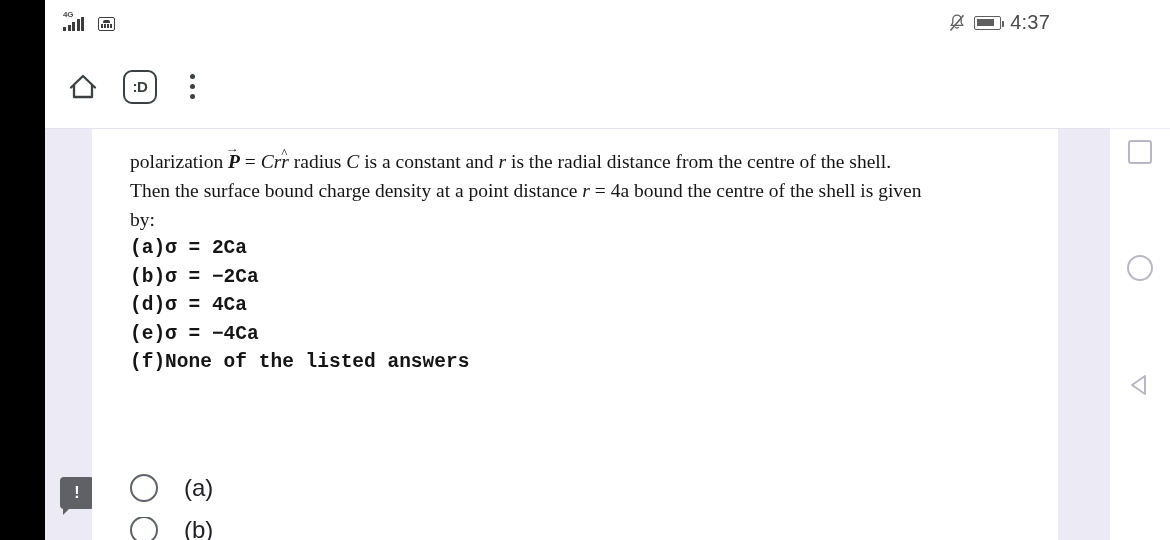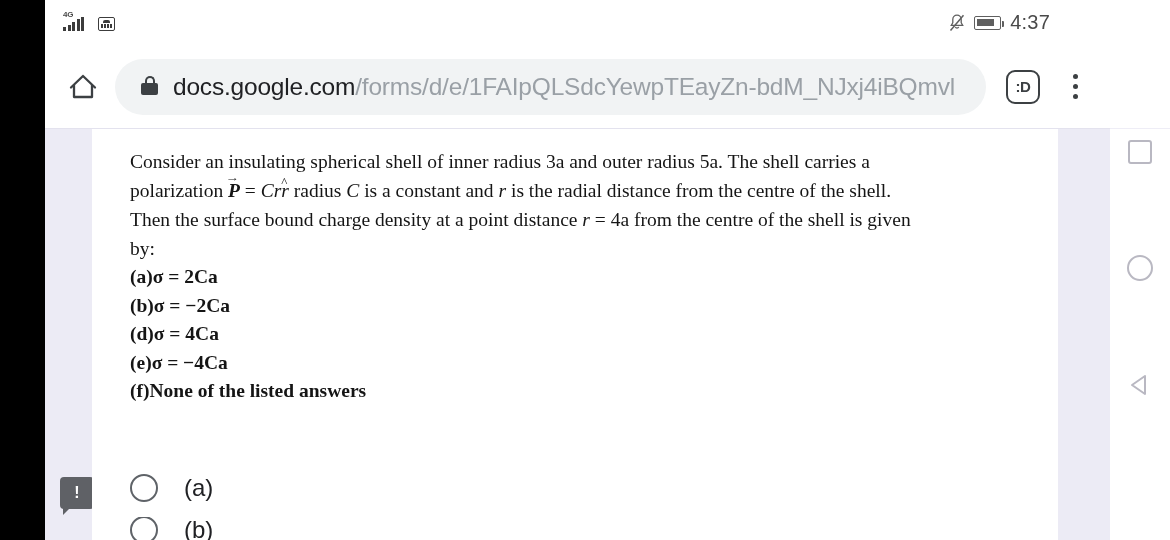--- a/index.html
+++ b/index.html
@@ -172,21 +172,21 @@
     font-size: 11px; font-style: normal; font-weight: 400;
     transform: scaleX(1.25);
   }
   .hatr { position: relative; display: inline-block; font-style: italic; }
   .hatr::after {
     content: "^"; position: absolute; left: 0px; top: -9px;
     font-size: 13px; font-style: normal; font-weight: 400;
   }
   .opt-line {
     font-size: 19.5px; line-height: 28.5px;
-    font-family: Liberation Serif, serif;
+    font-family: Liberation Mono, monospace;
     white-space: nowrap;
   }
   .opt-tag { font-weight: 700; }
   .opt-txt { font-weight: 700; }
 
   
   .answers { position: absolute; left: 38px; top: 330px; }
   .answer-row {
     display: flex; align-items: center; height: 58px;
     cursor: pointer;
@@ -287,52 +287,44 @@
 
     <div class="toolbar">
 
       <div class="home-btn">
         <svg width="32" height="32" viewBox="0 0 32 32">
           <path d="M16 5 L28 16.5 M16 5 L4 16.5" fill="none" stroke="#3c4043" stroke-width="2.3" stroke-linecap="round"></path>
           <path d="M7 14.3 V26 h18 V14.3" fill="none" stroke="#3c4043" stroke-width="2.3" stroke-linejoin="round" stroke-linecap="round"></path>
         </svg>
       </div>
 
-      <div class="url-pill">
-        <span class="lock-icon">
-          <span class="shackle"></span>
-            <span class="body"></span>
-        </span>
-        <span class="url-text"><b>docs.google.com</b><span>/forms/d/e/1FAIpQLSdcYewpTEayZn-bdM_NJxj4iBQmvl</span></span>
-      </div>
 
       <div class="dino-btn">:D</div>
 
       <div class="kebab">
         <i></i>
           <i></i>
           <i></i>
       </div>
     </div>
 
     <div class="page-body">
 
       <div class="feedback-chip">
         <span class="fb-bang">!</span>
       </div>
 
       <div class="form-card">
 
         <div class="question-block">
 
-          <div class="q-line j">Consider an insulating spherical shell of inner radius 3a and outer radius 5a. The shell carries a</div>
 
           <div class="q-line"><span>polarization </span><span class="vecP">P</span><span> = </span><span class="mathb">Cr</span><span class="hatr mathb">r</span><span> radius </span><span class="mathi">C</span><span> is a constant and </span><span class="mathi">r</span><span> is the radial distance from the centre of the shell.</span></div>
 
-          <div class="q-line"><span>Then the surface bound charge density at a point distance </span><span class="mathi">r</span><span> = 4a from the centre of the shell is given</span></div>
+          <div class="q-line"><span>Then the surface bound charge density at a point distance </span><span class="mathi">r</span><span> = 4a bound the centre of the shell is given</span></div>
 
           <div class="q-line">by:</div>
 
           <div>
             <div class="opt-line"><span class="opt-tag">(a)</span><span class="opt-txt">σ = 2Ca</span></div>
             <div class="opt-line"><span class="opt-tag">(b)</span><span class="opt-txt">σ = −2Ca</span></div>
             <div class="opt-line"><span class="opt-tag">(d)</span><span class="opt-txt">σ = 4Ca</span></div>
             <div class="opt-line"><span class="opt-tag">(e)</span><span class="opt-txt">σ = −4Ca</span></div>
             <div class="opt-line"><span class="opt-tag">(f)</span><span class="opt-txt">None of the listed answers</span></div>
           </div>

